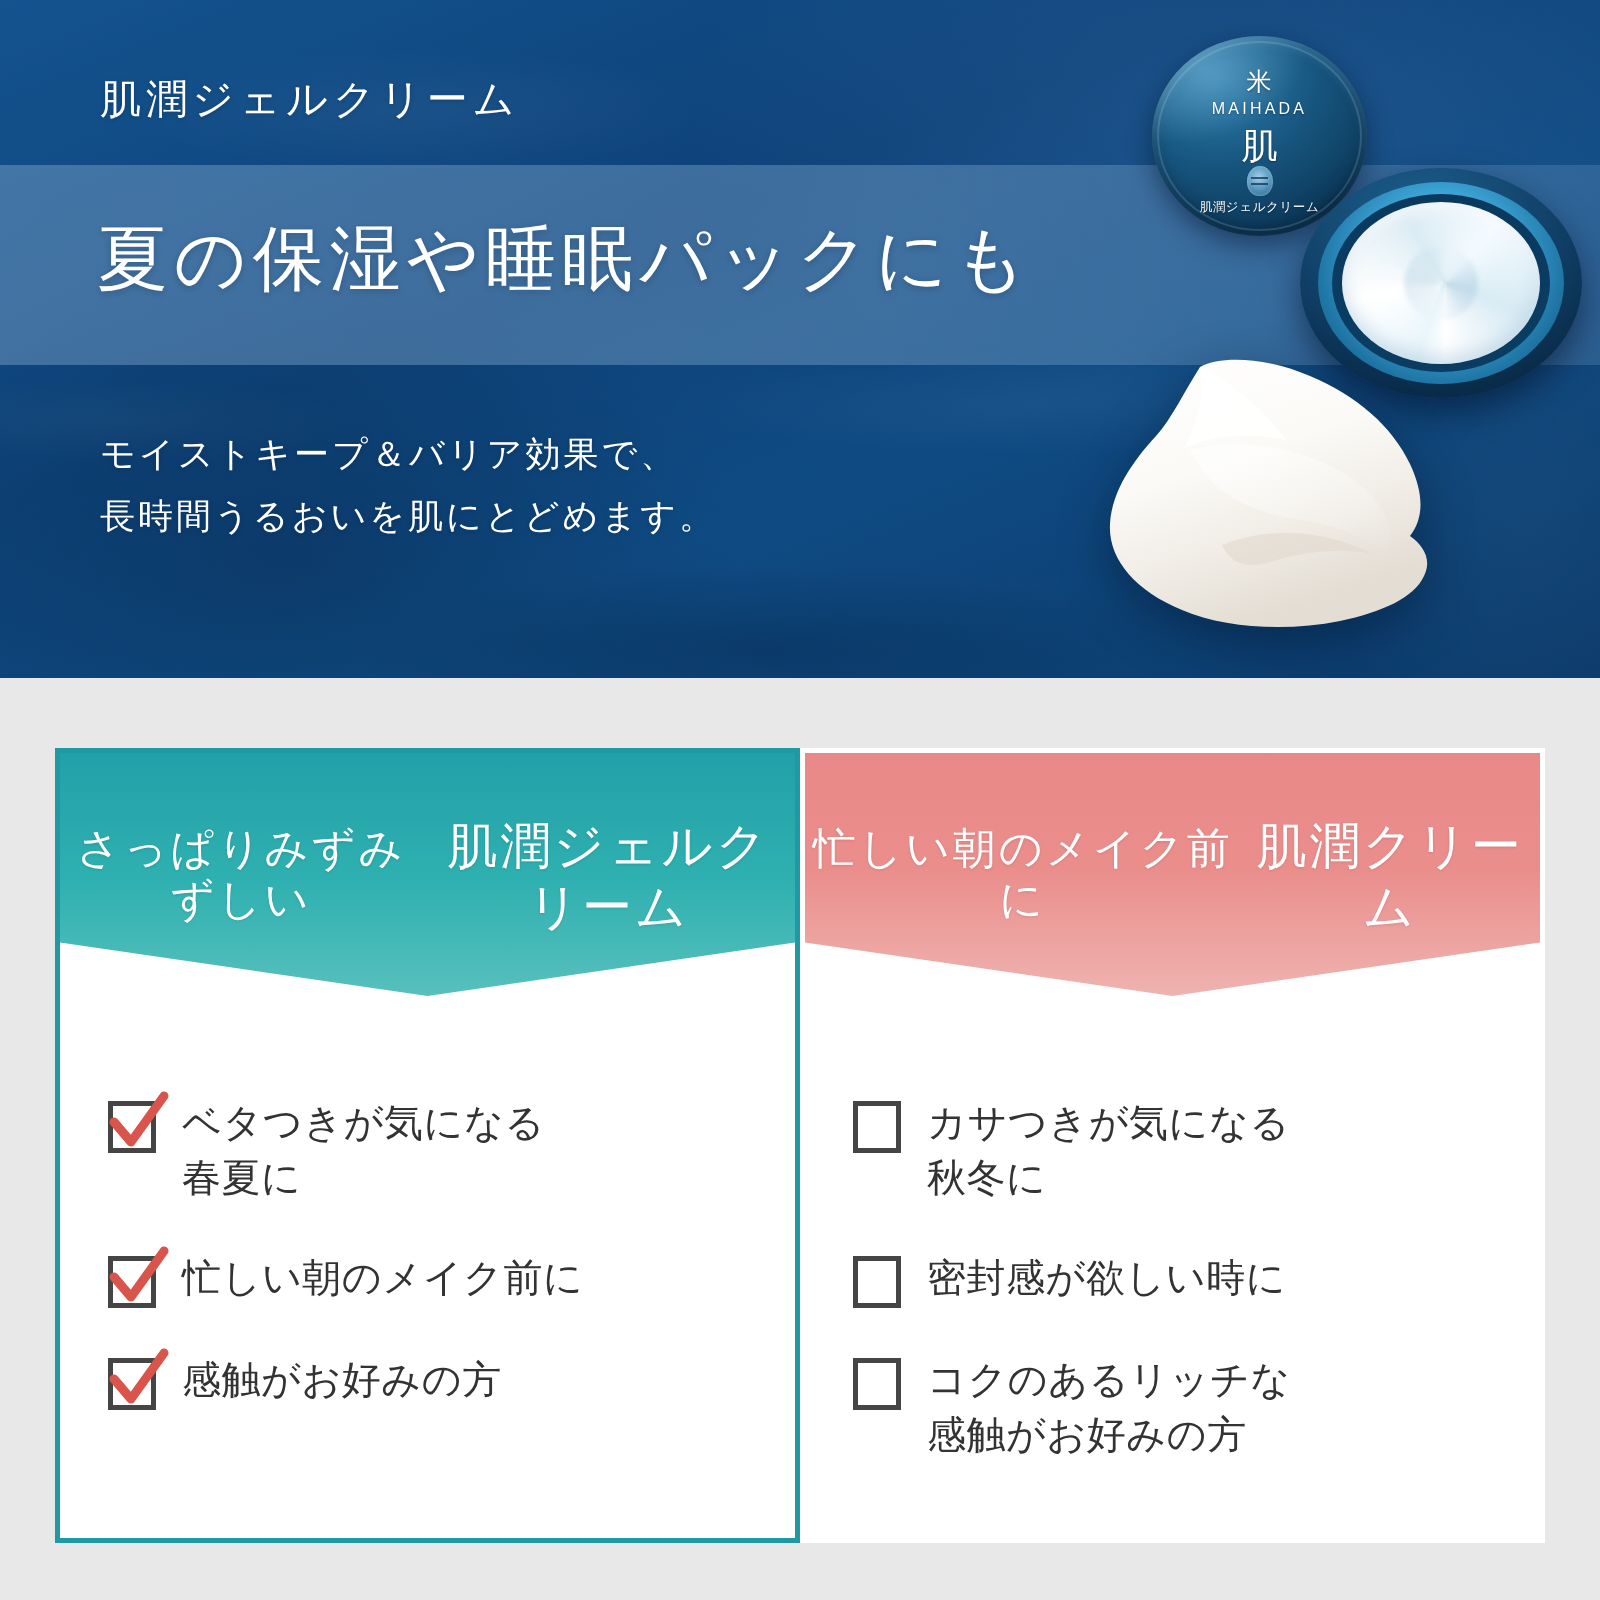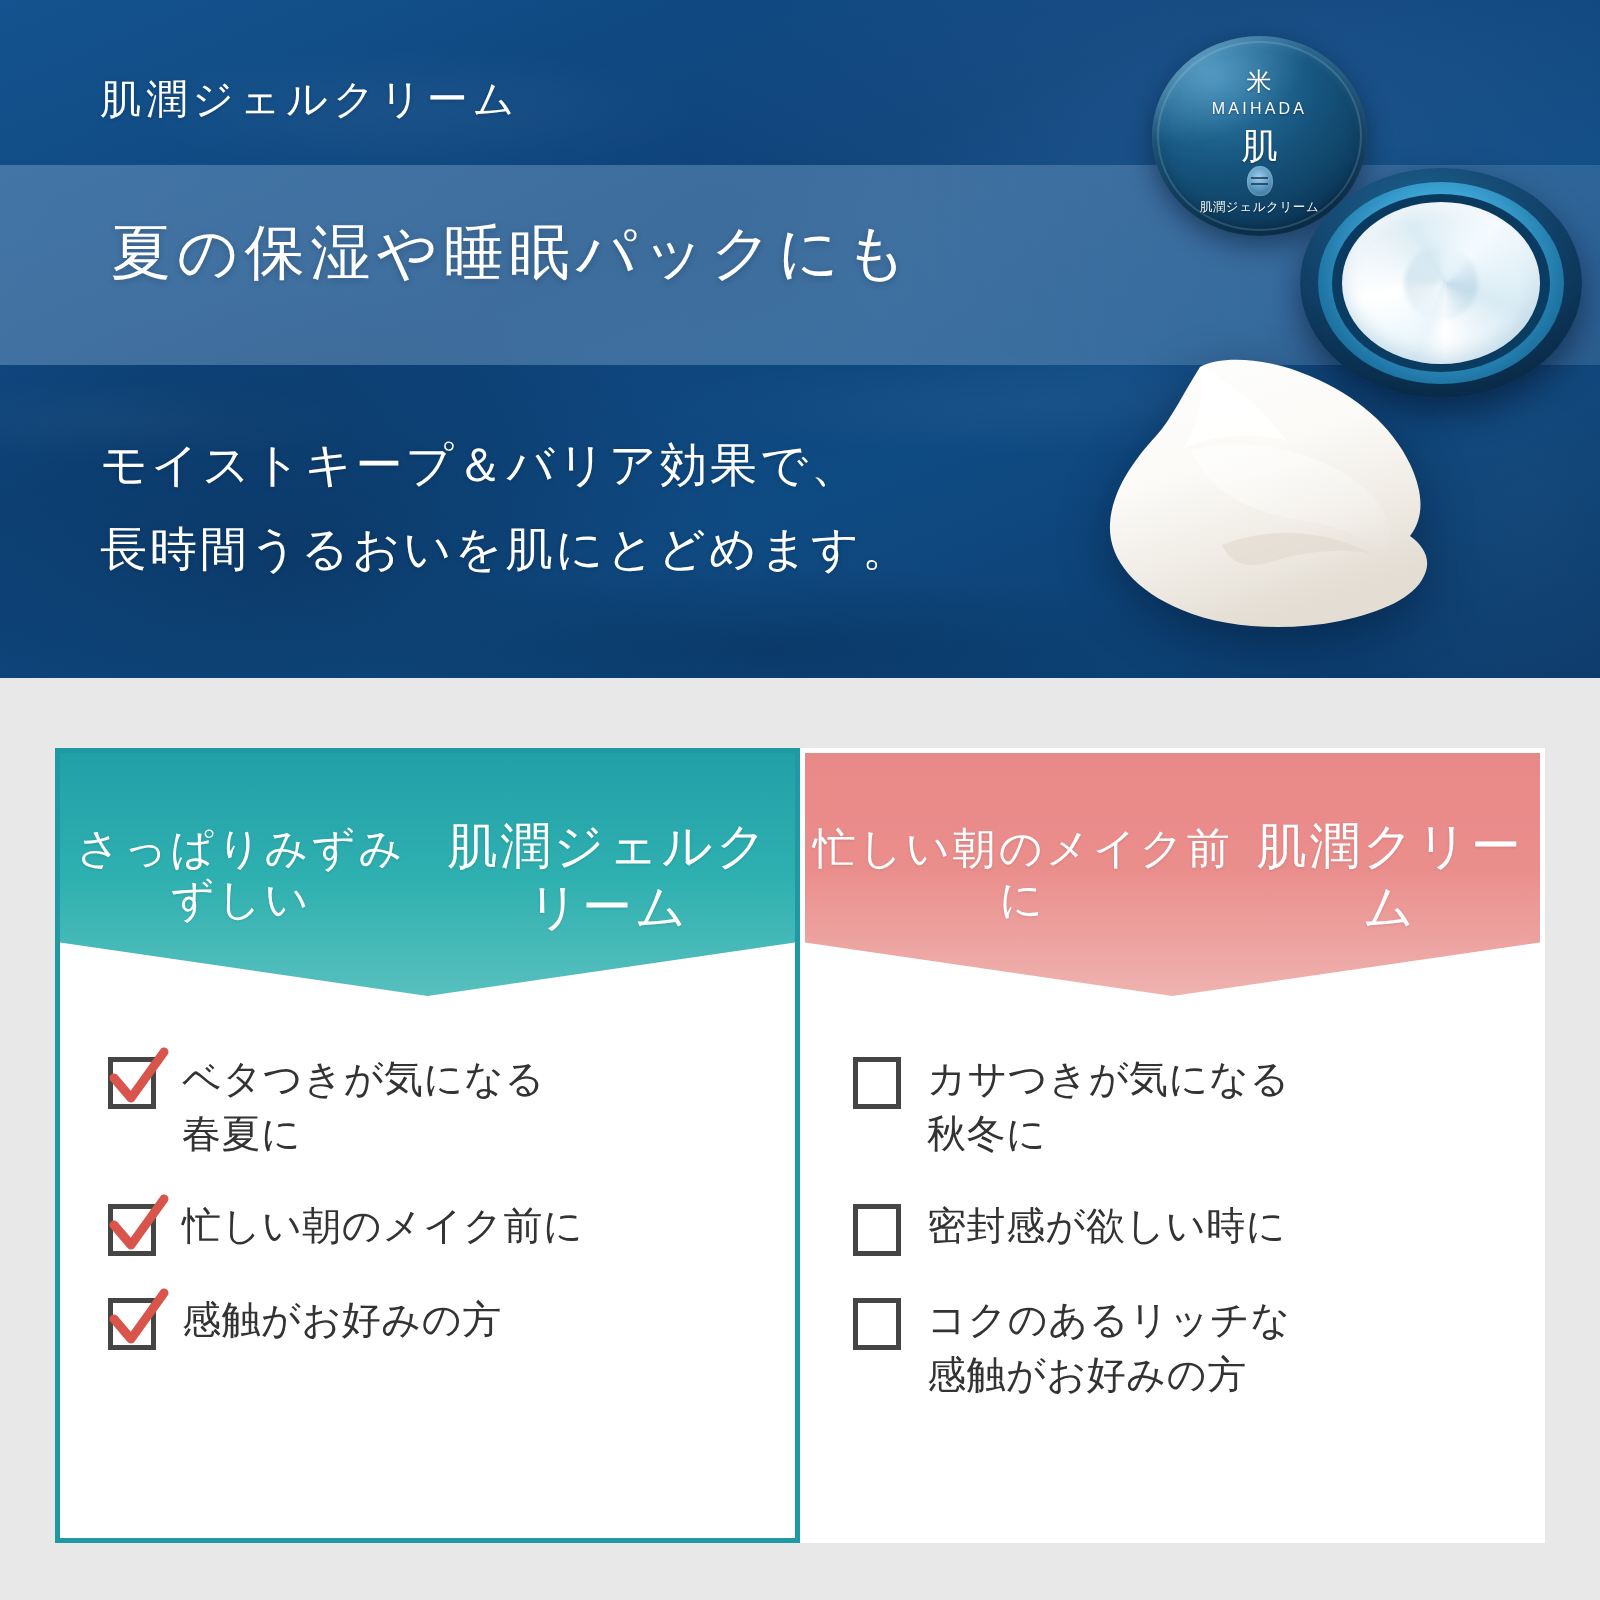--- a/index.html
+++ b/index.html
@@ -37,27 +37,26 @@
     pointer-events: none;
   }
 
   .eyebrow {
     position: absolute; left: 100px; top: 72px;
     font-size: 41px; color: #ffffff; letter-spacing: 5px; font-weight: 400;
     text-shadow: 0 1px 4px rgba(0,0,0,.18);
   }
   .headline {
     position: absolute; left: 97px; top: 220px;
-    font-size: 60px; color: #ffffff; letter-spacing: 6px; line-height: 1.1;
+    font-size: 71px; color: #ffffff; letter-spacing: 6px; line-height: 1.1;
     text-shadow: 0 2px 7px rgba(0,0,0,.2);
-    margin-left: 14px;
   }
   .lede {
     position: absolute; left: 100px; top: 424px;
-    font-size: 47px; color: #ffffff; letter-spacing: 3px; line-height: 1.78;
+    font-size: 35px; color: #ffffff; letter-spacing: 3px; line-height: 1.78;
     text-shadow: 0 1px 5px rgba(0,0,0,.18);
   }
   .lede div { white-space: nowrap; }
 
   
   .jar-lid {
     position: absolute; left: 1152px; top: 36px; width: 215px; height: 200px;
     border-radius: 50%;
     background:
       radial-gradient(ellipse 120% 110% at 30% 22%, #2f7fae 0%, #17567f 38%, #0d3a5c 70%, #0a2c49 100%);
@@ -146,21 +145,21 @@
     display: flex; flex-direction: row; align-items: center; justify-content: center;
     color: #ffffff; text-align: center;
     clip-path: polygon(0 0, 100% 0, 100% 78%, 50% 100%, 0 78%);
   }
   .card.teal .card-head { background: linear-gradient(180deg, #22a0a8 0%, #2fb0b0 52%, #57c0bd 100%); }
   .card.pink .card-head { background: linear-gradient(180deg, #e98888 0%, #ea8e8c 48%, #efb3b0 100%); }
   .card-head .l1 { font-size: 43px; letter-spacing: 3px; line-height: 1.18; text-shadow: 0 1px 3px rgba(0,0,0,.1); }
   .card-head .l2 { font-size: 50px; letter-spacing: 3px; line-height: 1.22; margin-top: 4px; text-shadow: 0 1px 3px rgba(0,0,0,.1); }
 
   .checklist { padding: 55px 0 0 48px; }
-  .check-row { display: flex; align-items: flex-start; margin-bottom: 36px; }
+  .check-row { display: flex; align-items: flex-start; margin-bottom: 36px; margin-top: 44px; }
   .check-row:last-child { margin-bottom: 0; }
   .box {
     position: relative; flex: 0 0 auto; width: 48px; height: 52px;
     border: 5px solid #454545; margin-top: 6px; margin-right: 26px;
   }
   .tick { position: absolute; left: -9px; top: -16px; width: 68px; height: 68px; overflow: visible; }
   .check-text {
     font-family: "Liberation Sans", "DejaVu Sans", sans-serif;
     font-size: 39px; color: #333333; line-height: 1.42; letter-spacing: .5px;
   }

